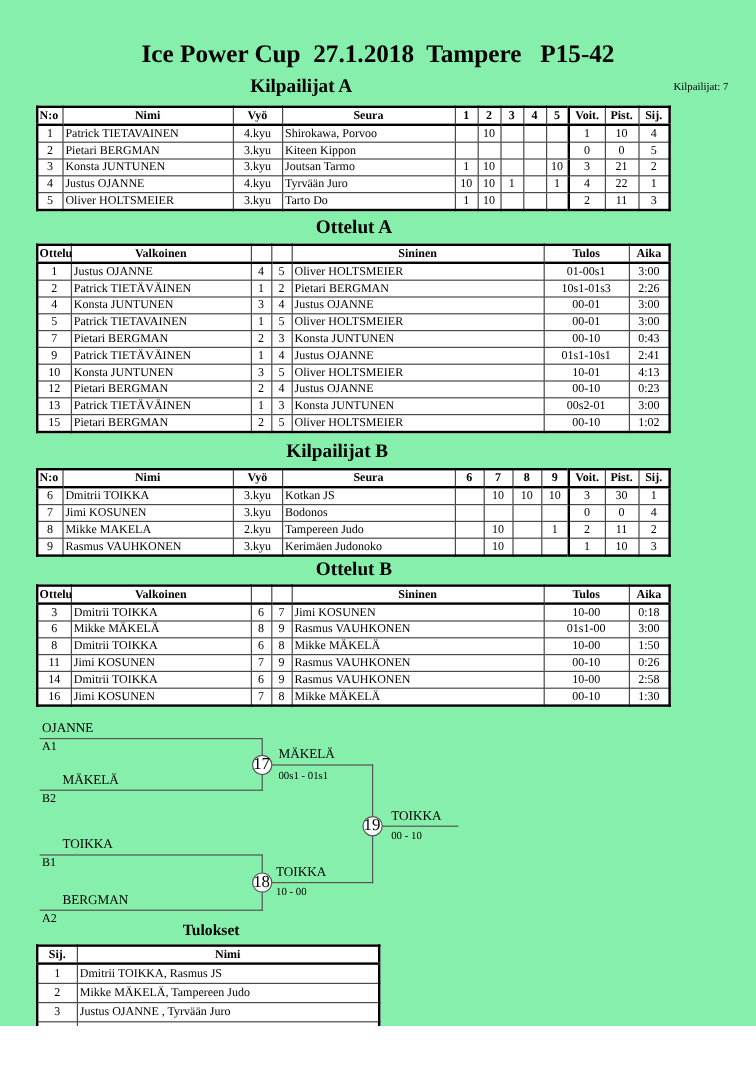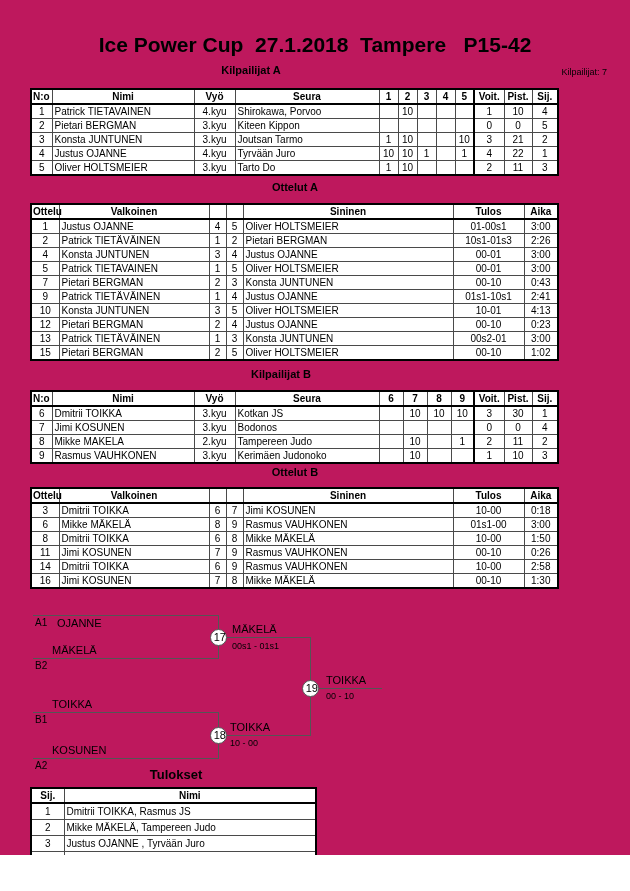--- a/index.html
+++ b/index.html
@@ -1,20 +1,20 @@
 <!DOCTYPE html>
 <html><head>
 <meta charset="utf-8">
 <style>
   html,body{margin:0;padding:0;background:#fff;}
-  .page{position:relative;width:630px;height:855px;background:#be185d;
-        font-family:Liberation Sans, sans-serif;color:#000;overflow:hidden;}
+  .page{position:relative;width:630px;height:855px;background:#86efac;
+        font-family:Liberation Serif, serif;color:#000;overflow:hidden;}
   .title{position:absolute;top:33px;left:0;width:630px;text-align:center;
          font-size:21px;font-weight:bold;white-space:pre;}
-  .sect-h{position:absolute;font-size:11px;font-weight:bold;text-align:center;white-space:pre;}
+  .sect-h{position:absolute;font-size:16px;font-weight:bold;text-align:center;white-space:pre;}
   .count{position:absolute;top:67px;right:23px;font-size:9px;}
   table.tbl{position:absolute;border-collapse:collapse;table-layout:fixed;background:#fff;
             border:2px solid #000;}
   .tbl th,.tbl td{border:1px solid #4a4a4a;font-size:10px;padding:0 2px;text-align:center;
                   white-space:nowrap;overflow:hidden;height:13px;line-height:13px;}
   .tbl thead th{border-bottom:2px solid #000;font-weight:bold;overflow:visible;}
   .ka th:first-child,.kb th:first-child,.ot th:first-child{text-align:left;padding:0 1px;}
   .ka td:nth-child(2),.ka td:nth-child(4),
   .kb td:nth-child(2),.kb td:nth-child(4),
   .ot td:nth-child(2),.ot td:nth-child(5),
@@ -22,21 +22,21 @@
   .ka th:nth-child(10),.ka td:nth-child(10),
   .kb th:nth-child(9),.kb td:nth-child(9){border-left:2px solid #000;}
   .tk td{height:15px;line-height:15px;}
   
   .bk-label{position:absolute;font-size:11px;white-space:nowrap;}
   .bk-seed{position:absolute;font-size:10px;white-space:nowrap;}
   .bk-score{position:absolute;font-size:9px;white-space:nowrap;}
   .hline{position:absolute;height:0;border-top:1px solid #555;}
   .vline{position:absolute;width:0;border-left:1px solid #555;}
   .mcirc{position:absolute;width:15px;height:15px;border:1px solid #555;border-radius:50%;
-         background:#fff;font-size:11px;text-align:right;line-height:15px;z-index:2;}
+         background:#fff;font-size:14px;text-align:left;line-height:15px;z-index:2;}
 </style>
 </head>
 <body>
 
 <div class="page">
 
   <div class="title">Ice Power Cup  27.1.2018  Tampere   P15-42</div>
   <div class="count">Kilpailijat: 7</div>
 
   <div class="sect-h" style="top:64px;left:51px;width:400px;">Kilpailijat A</div>
@@ -421,36 +421,36 @@
           <td>7</td>
           <td>8</td>
           <td>Mikke MÄKELÄ</td>
           <td>00-10</td>
           <td>1:30</td>
         </tr>
       </tbody>
   </table>
 
   <div>
-    <div class="bk-label" style="left:57px;top:601px;margin-top:16px;">OJANNE</div>
+    <div class="bk-label" style="left:35px;top:601px;">OJANNE</div>
     <div class="hline" style="left:33px;top:615px;width:186px;"></div>
     <div class="bk-seed" style="left:35px;top:617px;">A1</div>
     <div class="bk-label" style="left:52px;top:644px;">MÄKELÄ</div>
     <div class="hline" style="left:33px;top:658px;width:186px;"></div>
     <div class="bk-seed" style="left:35px;top:660px;">B2</div>
     <div class="vline" style="left:218px;top:615px;height:44px;"></div>
     <div class="mcirc" style="left:210px;top:629px;">17</div>
     <div class="hline" style="left:219px;top:637px;width:92px;"></div>
     <div class="bk-label" style="left:232px;top:623px;">MÄKELÄ</div>
     <div class="bk-score" style="left:232px;top:641px;">00s1 - 01s1</div>
 
     <div class="bk-label" style="left:52px;top:698px;">TOIKKA</div>
     <div class="hline" style="left:33px;top:712px;width:186px;"></div>
     <div class="bk-seed" style="left:35px;top:714px;">B1</div>
-    <div class="bk-label" style="left:52px;top:744px;">KOSUNEN</div>
+    <div class="bk-label" style="left:52px;top:744px;">BERGMAN</div>
     <div class="hline" style="left:33px;top:758px;width:186px;"></div>
     <div class="bk-seed" style="left:35px;top:760px;">A2</div>
     <div class="vline" style="left:218px;top:712px;height:47px;"></div>
     <div class="mcirc" style="left:210px;top:727px;">18</div>
     <div class="hline" style="left:219px;top:735px;width:92px;"></div>
     <div class="bk-label" style="left:230px;top:721px;">TOIKKA</div>
     <div class="bk-score" style="left:230px;top:738px;">10 - 00</div>
 
     <div class="vline" style="left:310px;top:637px;height:99px;"></div>
     <div class="mcirc" style="left:302px;top:680px;">19</div>

